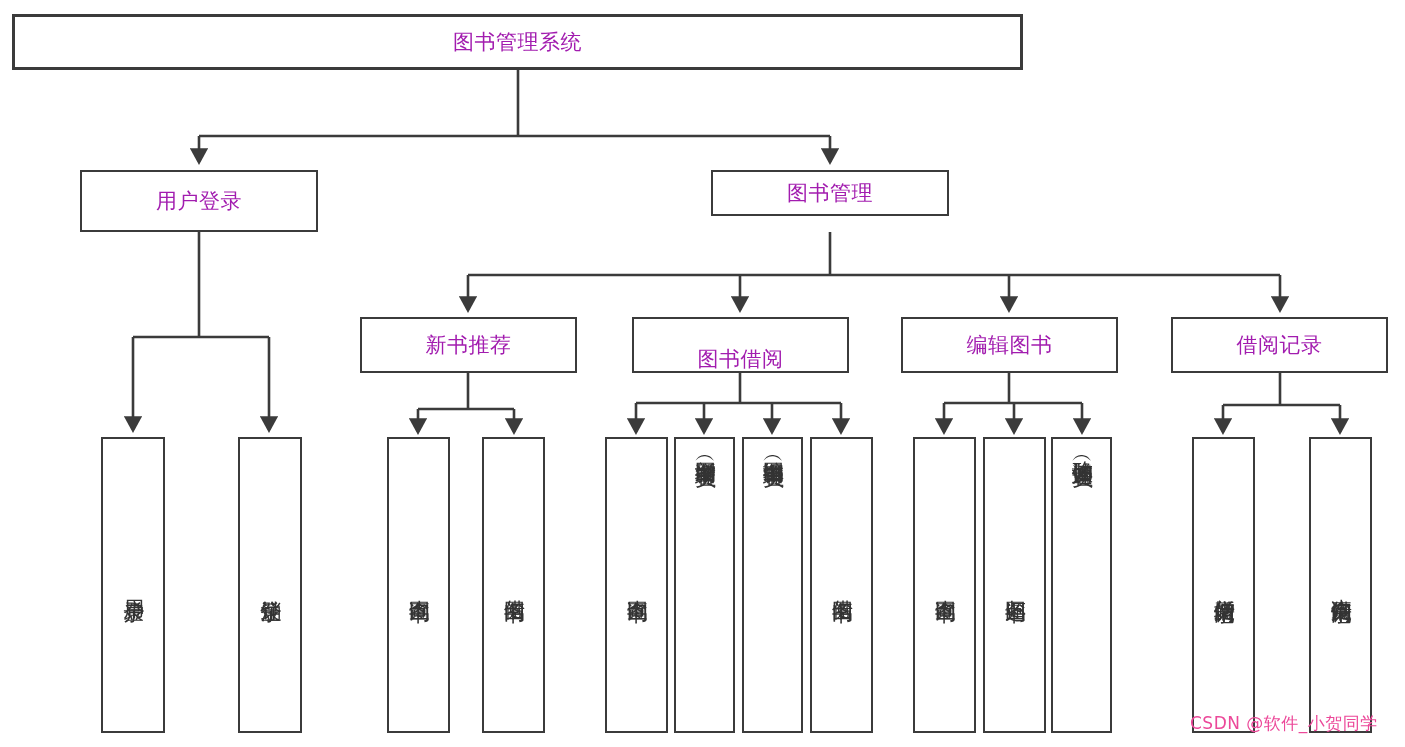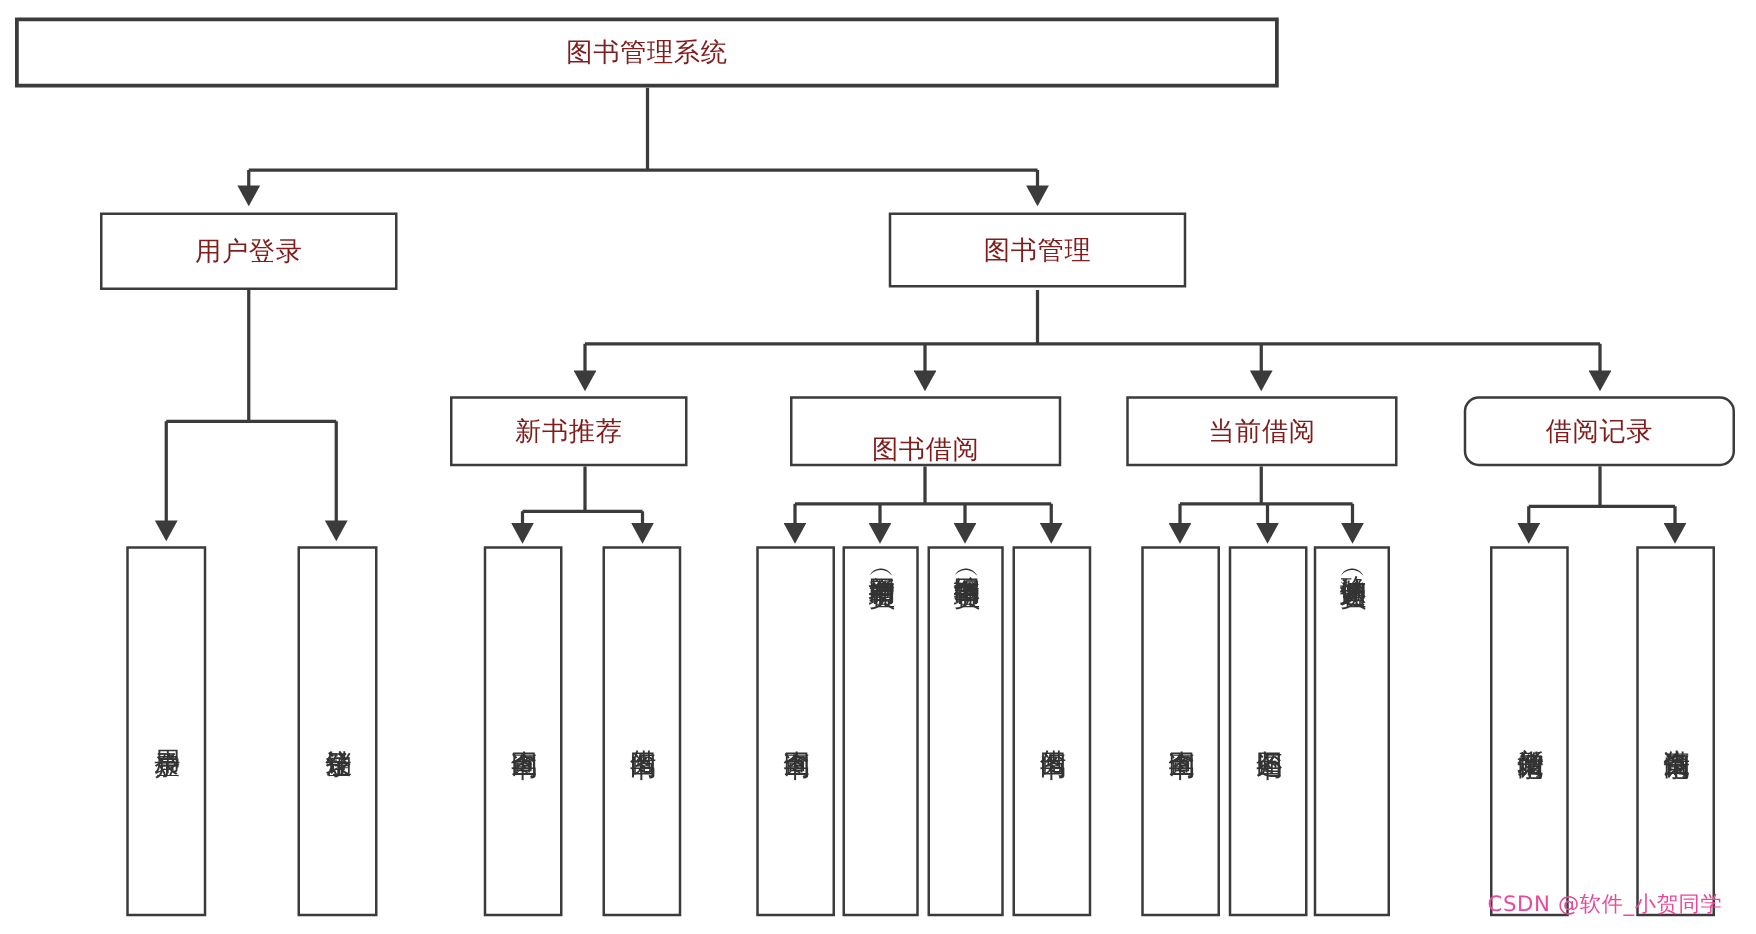--- a/index.html
+++ b/index.html
@@ -3,21 +3,21 @@
 <meta charset="utf-8">
 <style>
   html,body{margin:0;padding:0;background:#ffffff;}
   body{width:1405px;height:747px;position:relative;overflow:hidden;
        font-family:"DejaVu Sans","Liberation Sans",sans-serif;}
   #canvas{position:absolute;left:0;top:0;width:1405px;height:747px;}
   svg.edges{position:absolute;left:0;top:0;width:1405px;height:747px;pointer-events:none;}
 
   .node{position:absolute;box-sizing:border-box;background:#ffffff;
         border:2px solid #3b3b3b;display:flex;align-items:center;justify-content:center;
-        color:#7f1d1d;}
+        color:#a21caf;}
   .node.root{border-width:3px;}
   .node .lbl{font-size:21px;line-height:1.15;letter-spacing:0.5px;white-space:nowrap;}
 
   .leaf{position:absolute;box-sizing:border-box;background:#ffffff;
         border:2px solid #3b3b3b;display:flex;justify-content:center;color:#333333;}
   .leaf .vlbl{writing-mode:vertical-rl;text-orientation:upright;
               font-size:21px;line-height:1.42;letter-spacing:1px;
               white-space:nowrap;}
   .leaf.mid{align-items:center;}
   .leaf.top{align-items:flex-start;padding-top:5px;}
@@ -80,34 +80,34 @@
     </g>
   </svg>
 
   <div class="node root" style="left:12px;top:14px;width:1011px;height:56px;">
     <span class="lbl">图书管理系统</span>
   </div>
 
   <div class="node" style="left:80px;top:170px;width:238px;height:62px;">
     <span class="lbl">用户登录</span>
   </div>
-  <div class="node" style="left:711px;top:170px;width:238px;height:60px;">
+  <div class="node" style="left:711px;top:170px;width:238px;height:46px;">
     <span class="lbl">图书管理</span>
   </div>
 
-  <div class="node" style="left:360px;top:317px;width:190px;height:56px;">
+  <div class="node" style="left:360px;top:317px;width:217px;height:56px;">
     <span class="lbl">新书推荐</span>
   </div>
   <div class="node" style="left:632px;top:317px;width:217px;height:56px;align-items:flex-end;">
     <span class="lbl">图书借阅</span>
   </div>
   <div class="node" style="left:901px;top:317px;width:217px;height:56px;">
-    <span class="lbl">当前借阅</span>
+    <span class="lbl">编辑图书</span>
   </div>
-  <div class="node" style="left:1171px;top:317px;width:217px;height:56px;border-radius:12px;">
+  <div class="node" style="left:1171px;top:317px;width:217px;height:56px;">
     <span class="lbl">借阅记录</span>
   </div>
 
   <div class="leaf mid" style="left:101px;top:437px;width:64px;height:296px;">
     <span class="vlbl">用户登录</span>
   </div>
   <div class="leaf mid" style="left:238px;top:437px;width:64px;height:296px;">
     <span class="vlbl">注销登录</span>
   </div>
 

